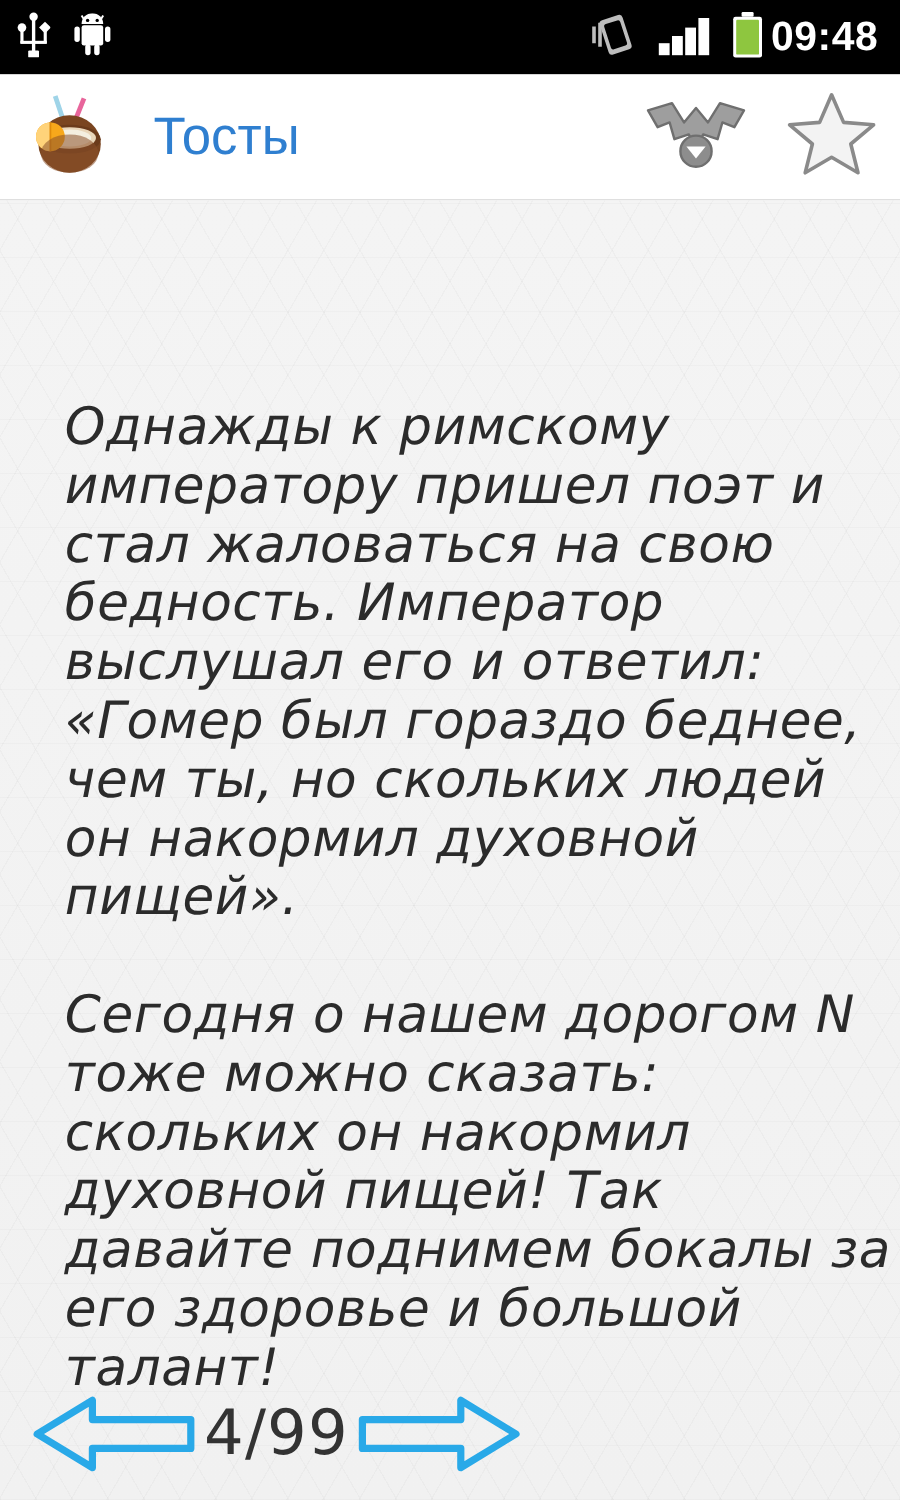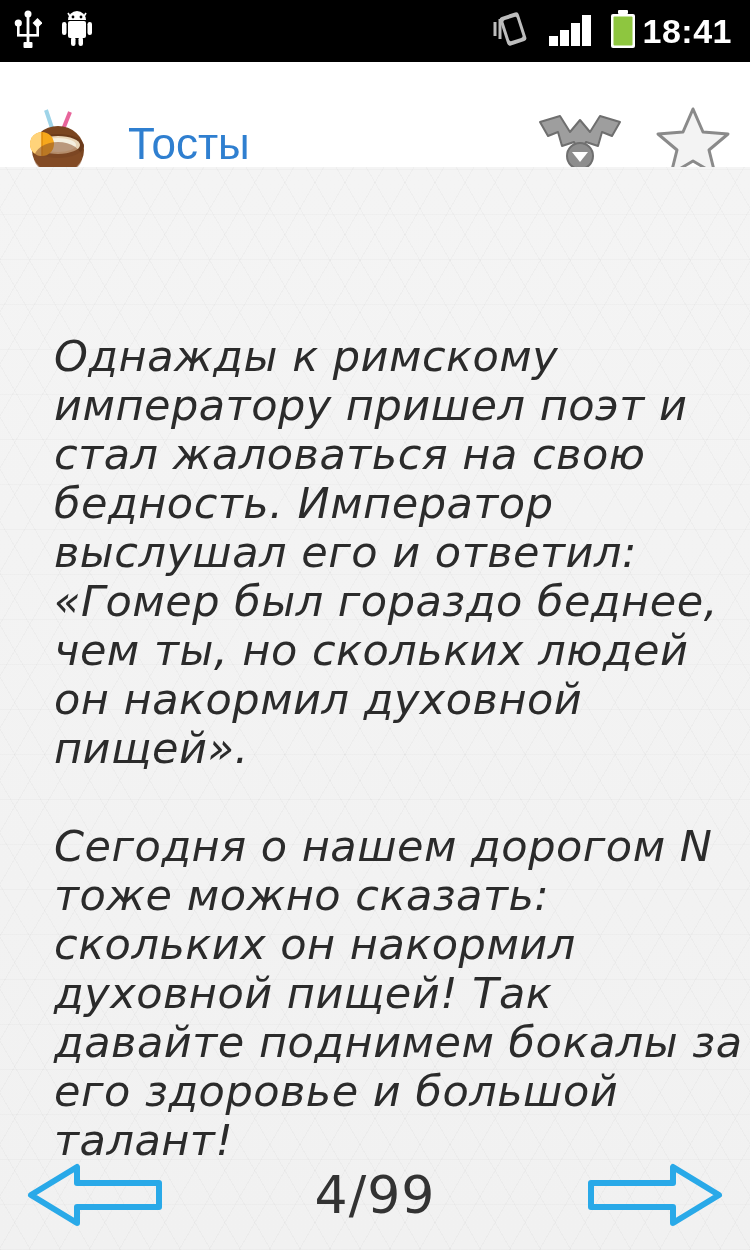--- a/index.html
+++ b/index.html
@@ -55,21 +55,20 @@
     position: absolute;
     top: 62px; left: 0;
     width: 750px;
     height: 105px;
     background: #ffffff;
     display: flex;
     align-items: center;
     box-sizing: border-box;
     padding: 0 18px;
     border-bottom: 1px solid #d8d8d8;
-    margin-top: 30px;
   }
   .app-title {
     color: #2f7fd0;
     font-size: 44px;
     margin-left: 30px;
     font-family: "Liberation Sans", sans-serif;
     white-space: nowrap;
   }
   .titlebar .gap { flex: 1 1 auto; }
   .title-icons {
@@ -107,21 +106,21 @@
   }
 
   
   .footer {
     position: absolute;
     bottom: 0; left: 0;
     width: 750px;
     height: 110px;
     display: flex;
     align-items: center;
-    justify-content: space-between;
+    justify-content: flex-start;
     box-sizing: border-box;
     padding: 0 20px;
   }
   .counter {
     font-family: "DejaVu Sans", sans-serif;
     font-size: 52px;
     color: #333333;
     letter-spacing: 1px;
   }
   .arrow-btn {
@@ -188,21 +187,21 @@
       </svg>
     </span>
     <span>
       <svg width="28" height="40" viewBox="0 0 28 40">
         <rect x="9" y="1" width="10" height="4" rx="1" fill="#ffffff"></rect>
         <rect x="2" y="5" width="24" height="34" rx="2" fill="#ffffff"></rect>
         <rect x="4.5" y="7.5" width="19" height="29" rx="1" fill="#8ec63f"></rect>
       </svg>
     </span>
   </div>
-  <div class="clock">18:41</div>
+  <div class="clock">09:48</div>
 </div>
 
 <div class="titlebar">
   <span>
     <svg width="80" height="80" viewBox="0 0 80 80">
       <line x1="52" y1="10" x2="40" y2="40" stroke="#e8659b" stroke-width="4"></line>
       <line x1="28" y1="8" x2="38" y2="38" stroke="#9fd4e8" stroke-width="4"></line>
       <ellipse cx="40" cy="48" rx="26" ry="24" fill="#7a4520"></ellipse>
       <ellipse cx="40" cy="44" rx="26" ry="12" fill="#6b3b1b"></ellipse>
       <ellipse cx="40" cy="43" rx="22" ry="9" fill="#e9d6b9"></ellipse>

